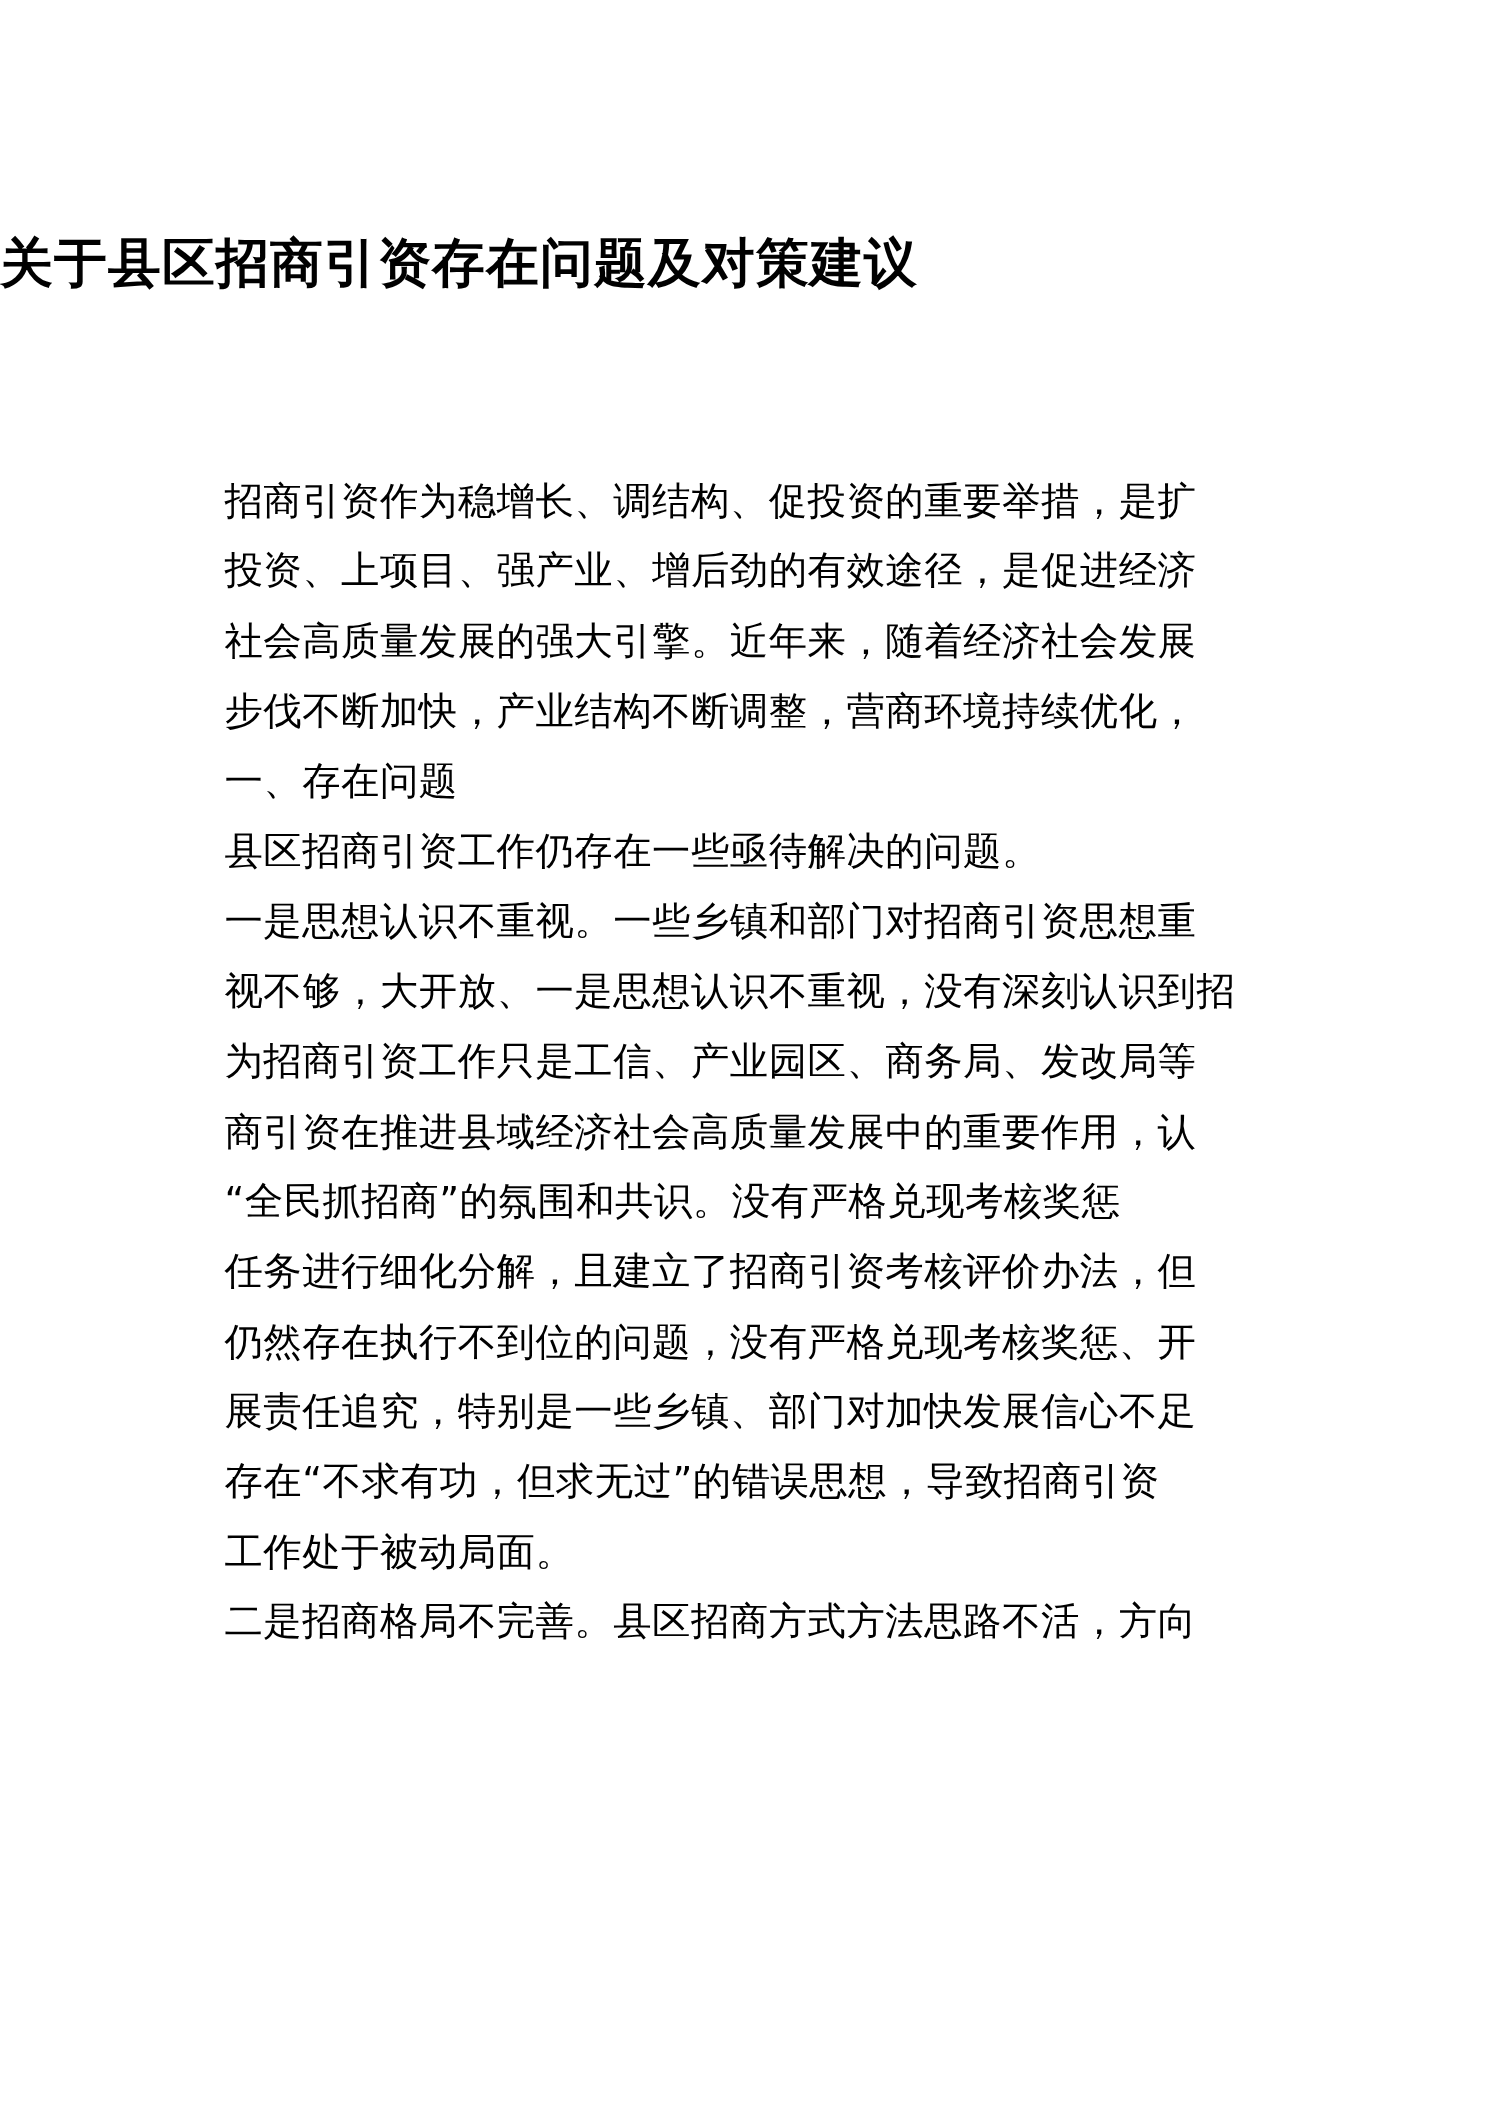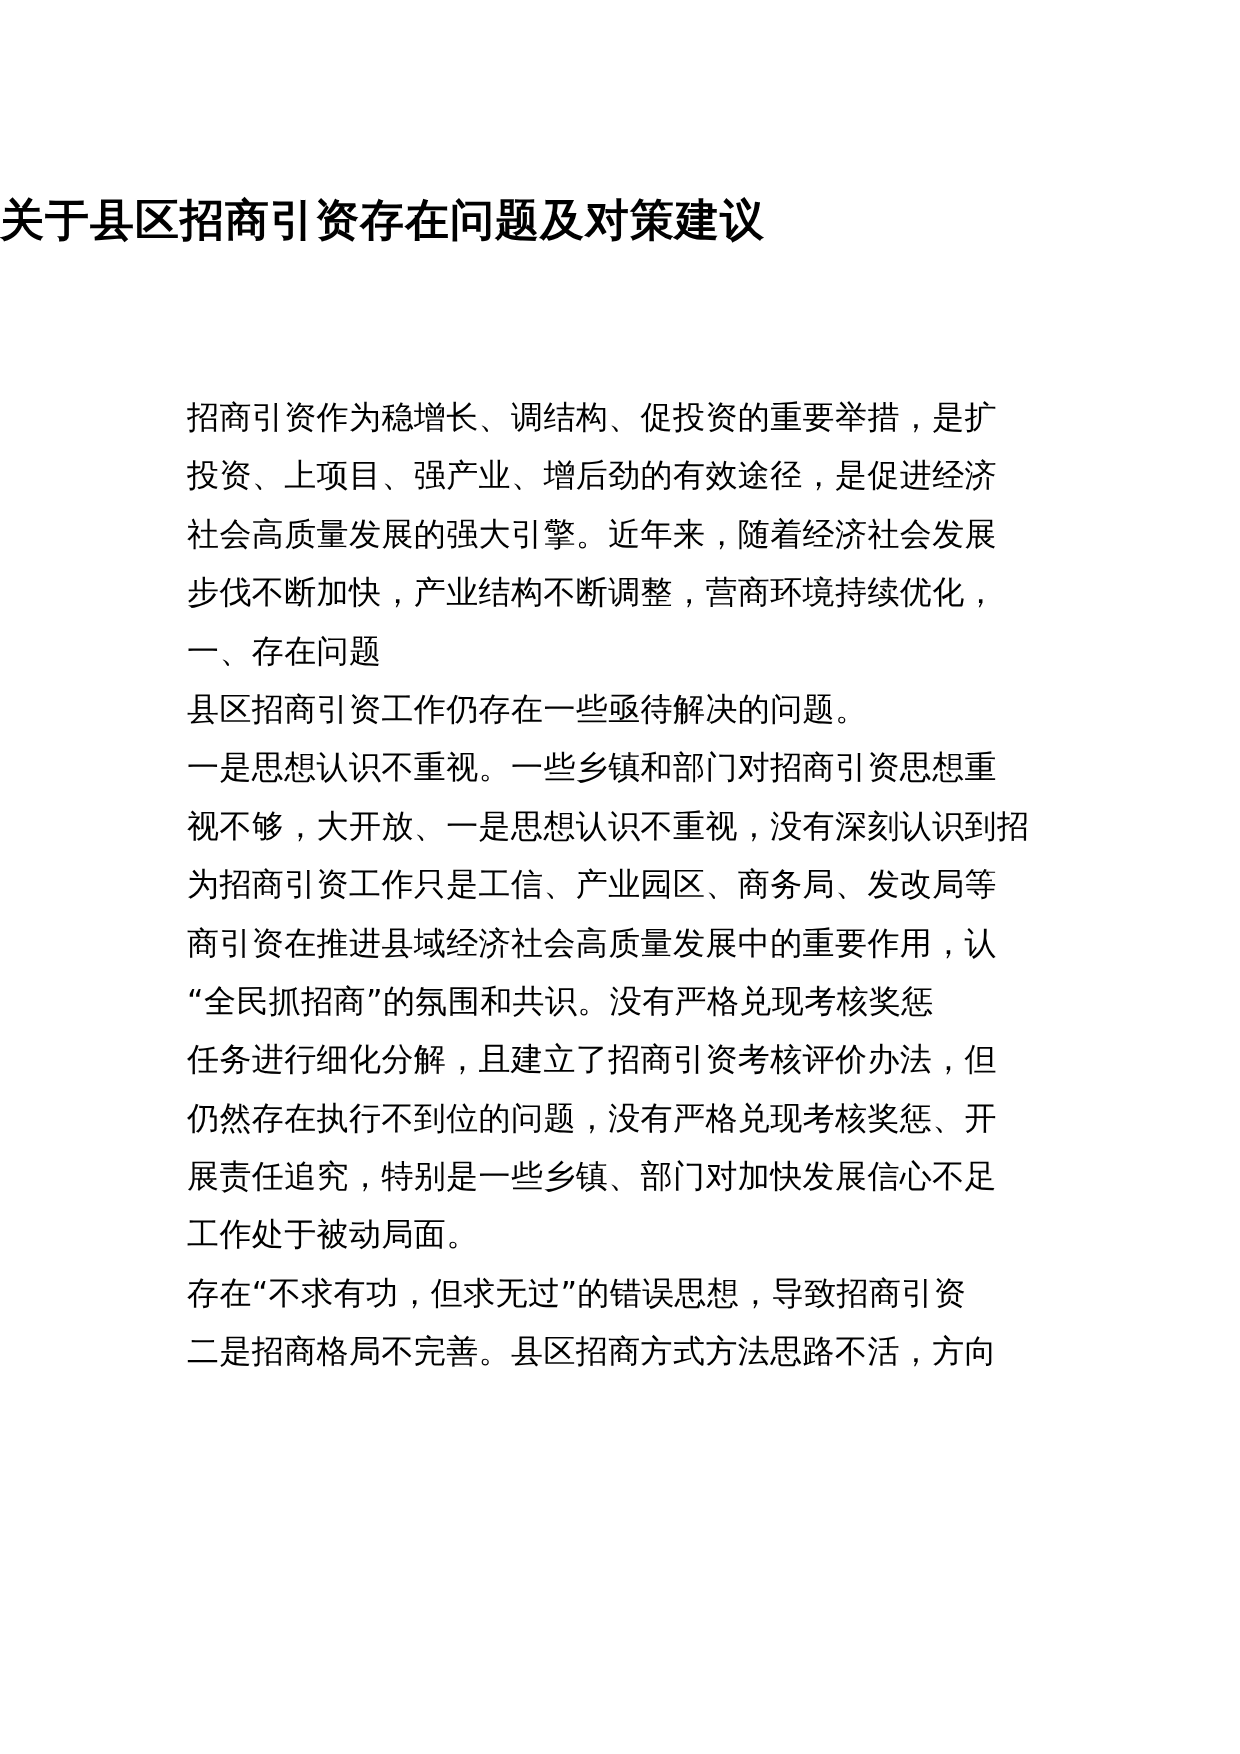--- a/index.html
+++ b/index.html
@@ -64,17 +64,17 @@
     <span class="line">一、存在问题</span>
     <span class="line">县区招商引资工作仍存在一些亟待解决的问题。</span>
     <span class="line">一是思想认识不重视。一些乡镇和部门对招商引资思想重</span>
     <span class="line">视不够，大开放、一是思想认识不重视，没有深刻认识到招</span>
     <span class="line">为招商引资工作只是工信、产业园区、商务局、发改局等</span>
     <span class="line">商引资在推进县域经济社会高质量发展中的重要作用，认</span>
     <span class="line">“全民抓招商”的氛围和共识。没有严格兑现考核奖惩</span>
     <span class="line">任务进行细化分解，且建立了招商引资考核评价办法，但</span>
     <span class="line">仍然存在执行不到位的问题，没有严格兑现考核奖惩、开</span>
     <span class="line">展责任追究，特别是一些乡镇、部门对加快发展信心不足</span>
+    <span class="line">存在“不求有功，但求无过”的错误思想，导致招商引资</span>
     <span class="line">工作处于被动局面。</span>
-    <span class="line">存在“不求有功，但求无过”的错误思想，导致招商引资</span>
     <span class="line">二是招商格局不完善。县区招商方式方法思路不活，方向</span>
   </div>
 </div>
 
 </body></html>

